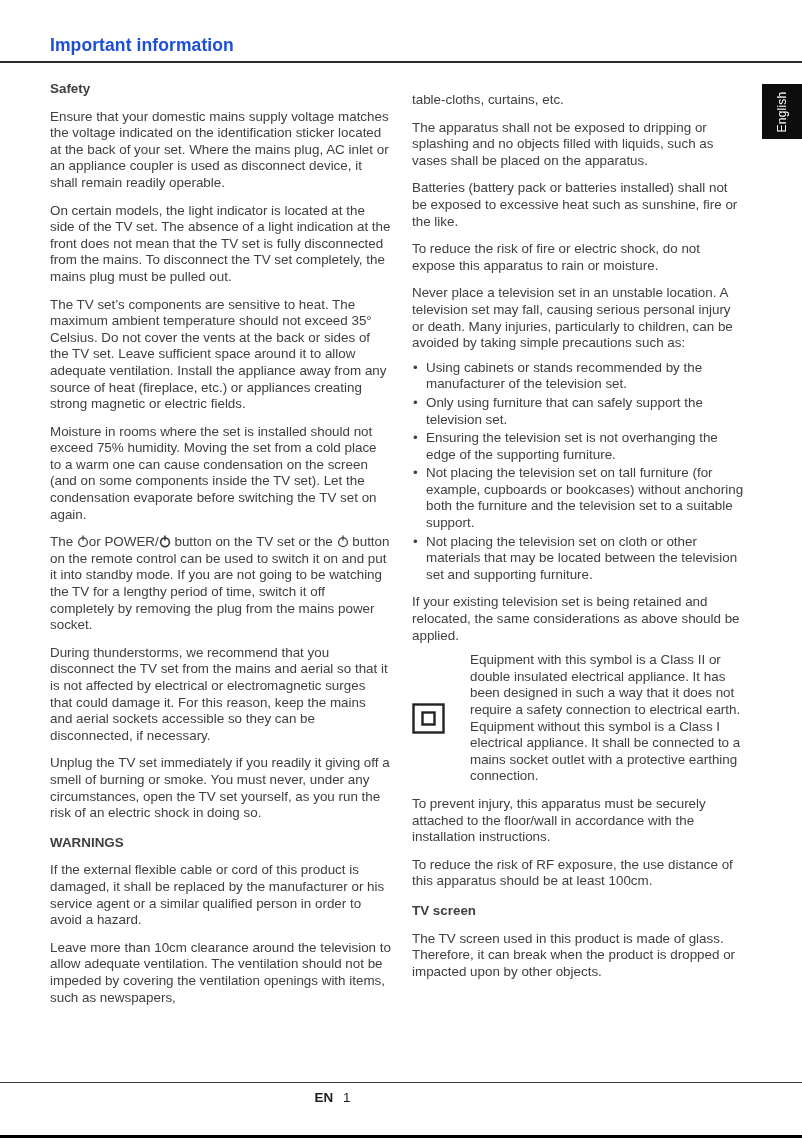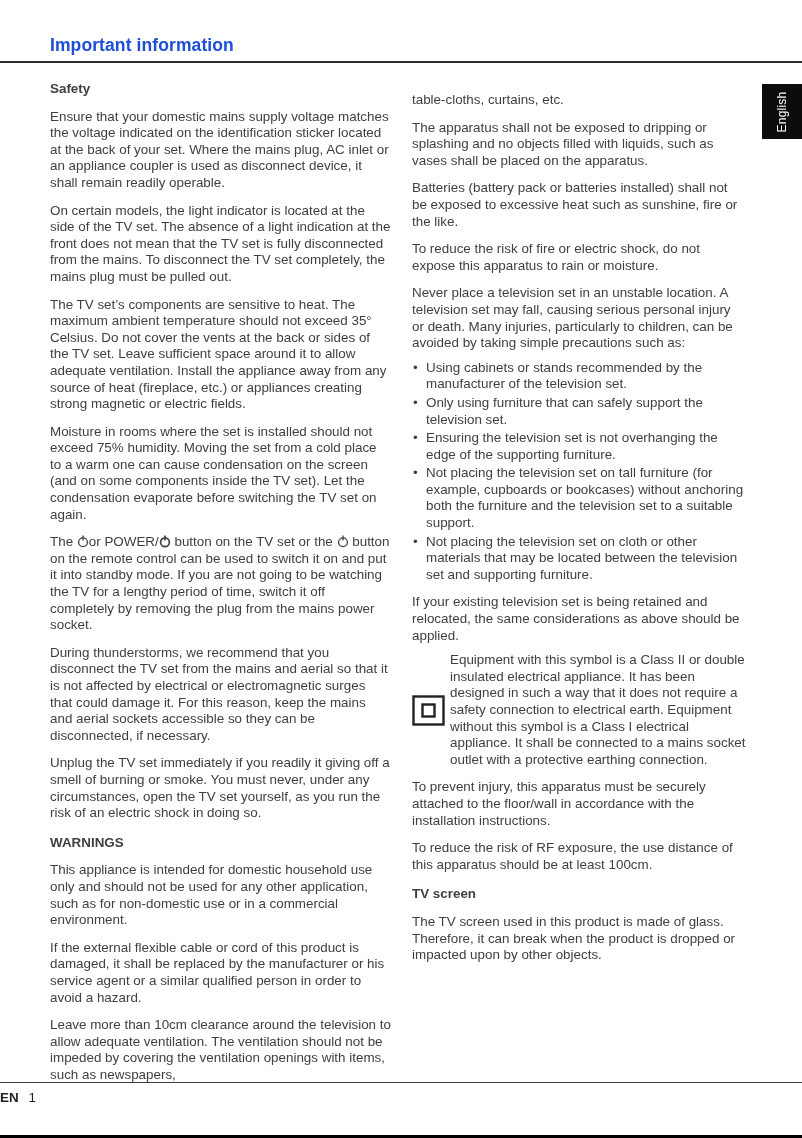--- a/index.html
+++ b/index.html
@@ -21,39 +21,39 @@
 
   .col p { margin-bottom:8px;margin-top:11px; }
   .heading { font-weight:bold; margin:13px 0 8px; }
   .heading.first { margin-top:0; }
   b { font-weight:normal; }
 
   ul.precautions { list-style:none; margin-bottom:8px; }
   ul.precautions li { position:relative; padding-left:14px; margin-bottom:2px; }
   ul.precautions li::before { content:"\2022"; position:absolute; left:1px; top:0; }
 
-  .note { display:flex; align-items:center; margin-bottom:9px; }
+  .note { display:flex; align-items:center; margin-bottom:9px;gap:20px; }
   .note .icon-cell { flex:0 0 38px; display:flex; justify-content:flex-start; }
   .note .note-text { flex:1; }
 
   .power-icon svg { vertical-align:-2px; }
 
   .lang-tab {
     position:absolute; right:0; top:84px; width:40px; height:55px;
     background:#0c0c0c; display:flex; align-items:center; justify-content:center;
   }
   .lang-tab span {
     transform:rotate(-90deg); color:#ffffff; font-size:12px;
     white-space:nowrap; letter-spacing:.2px;
   }
 
   .footer-rule { position:absolute; left:0; top:1082px; width:802px; height:1px; background:#3a3a3a; }
   .page-footer {
     position:absolute; left:0; top:1090px; width:665px;
-    font-size:13.4px; color:#1d1d1d;
+    text-align:center; font-size:13.4px; color:#1d1d1d;
   }
   .page-footer .lang { font-weight:bold; margin-right:10px; }
   .bottom-bar { position:absolute; left:0; top:1135px; width:802px; height:3px; background:#000000; }
 </style>
 </head>
 <body>
 
 <div class="page">
 
   <div class="page-title">Important information</div>
@@ -83,21 +83,20 @@
             <circle cx="6" cy="7.2" r="4.4" fill="none" stroke="currentColor" stroke-width="1.3"></circle>
             <line x1="6" y1="0.6" x2="6" y2="5.4" stroke="currentColor" stroke-width="1.3"></line>
           </svg></span><span> button on the remote control can be used to switch it on and put it into standby mode. If you are </span><b>not going to be watching the TV for a lengthy period of time</b><span>, switch it off completely by removing the plug from the mains power socket.</span></p>
 
     <p><span>During </span><b>thunderstorms</b><span>, we recommend that you disconnect the TV set from the mains and aerial so that it is not affected by electrical or electromagnetic surges that could damage it. For this reason, keep the </span><b>mains and aerial sockets</b><span> accessible so they can be </span><b>disconnected</b><span>, if necessary.</span></p>
 
     <p><b>Unplug</b><span> the TV set immediately if you readily it giving off a </span><b>smell of burning</b><span> or </span><b>smoke</b><span>. You must never, under any circumstances, open the TV set yourself, as you run the risk of an </span><b>electric shock</b><span> in doing so.</span></p>
 
     <div class="heading">WARNINGS</div>
 
-    <p>This appliance is intended for domestic household use only and should not be used for any other application, such as for non-domestic use or in a commercial environment.</p>
     <p>If the external flexible cable or cord of this product is damaged, it shall be replaced by the manufacturer or his service agent or a similar qualified person in order to avoid a hazard.</p>
     <p>Leave more than 10cm clearance around the television to allow adequate ventilation. The ventilation should not be impeded by covering the ventilation openings with items, such as newspapers,</p>
   </div>
 
   <div class="col col-right">
     <p>table-cloths, curtains, etc.</p>
     <p>The apparatus shall not be exposed to dripping or splashing and no objects filled with liquids, such as vases shall be placed on the apparatus.</p>
     <p>Batteries (battery pack or batteries installed) shall not be exposed to excessive heat such as sunshine, fire or the like.</p>
     <p>To reduce the risk of fire or electric shock, do not expose this apparatus to rain or moisture.</p>
     <p>Never place a television set in an unstable location. A television set may fall, causing serious personal injury or death. Many injuries, particularly to children, can be avoided by taking simple precautions such as:</p>

